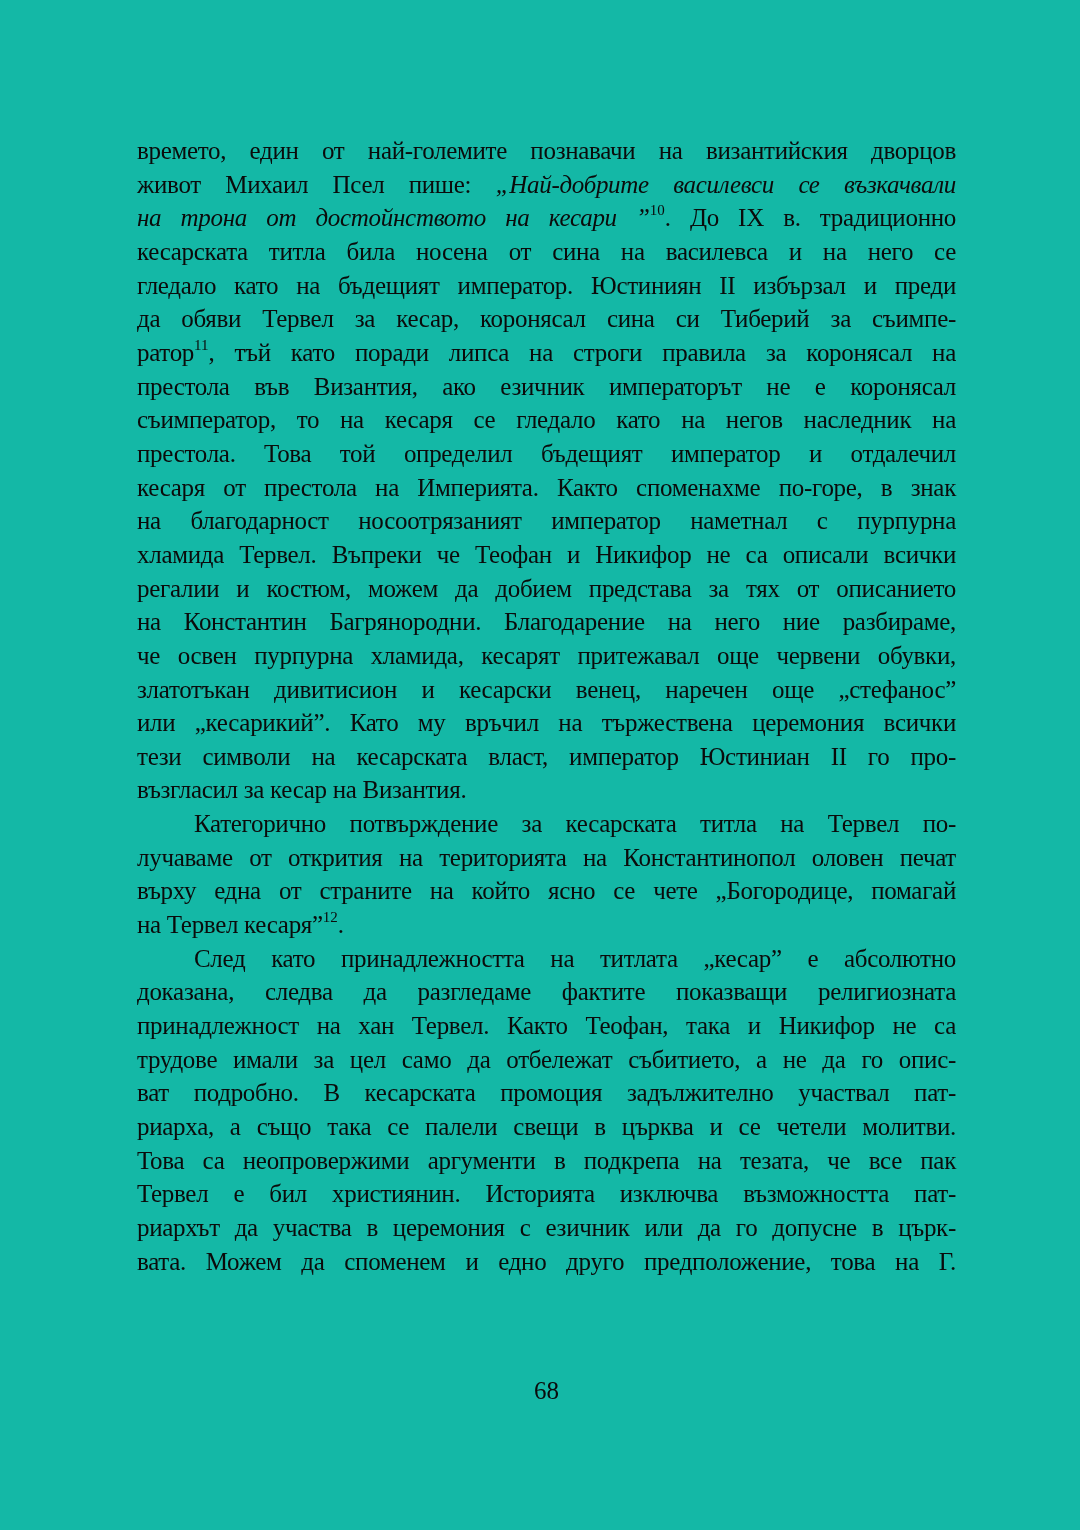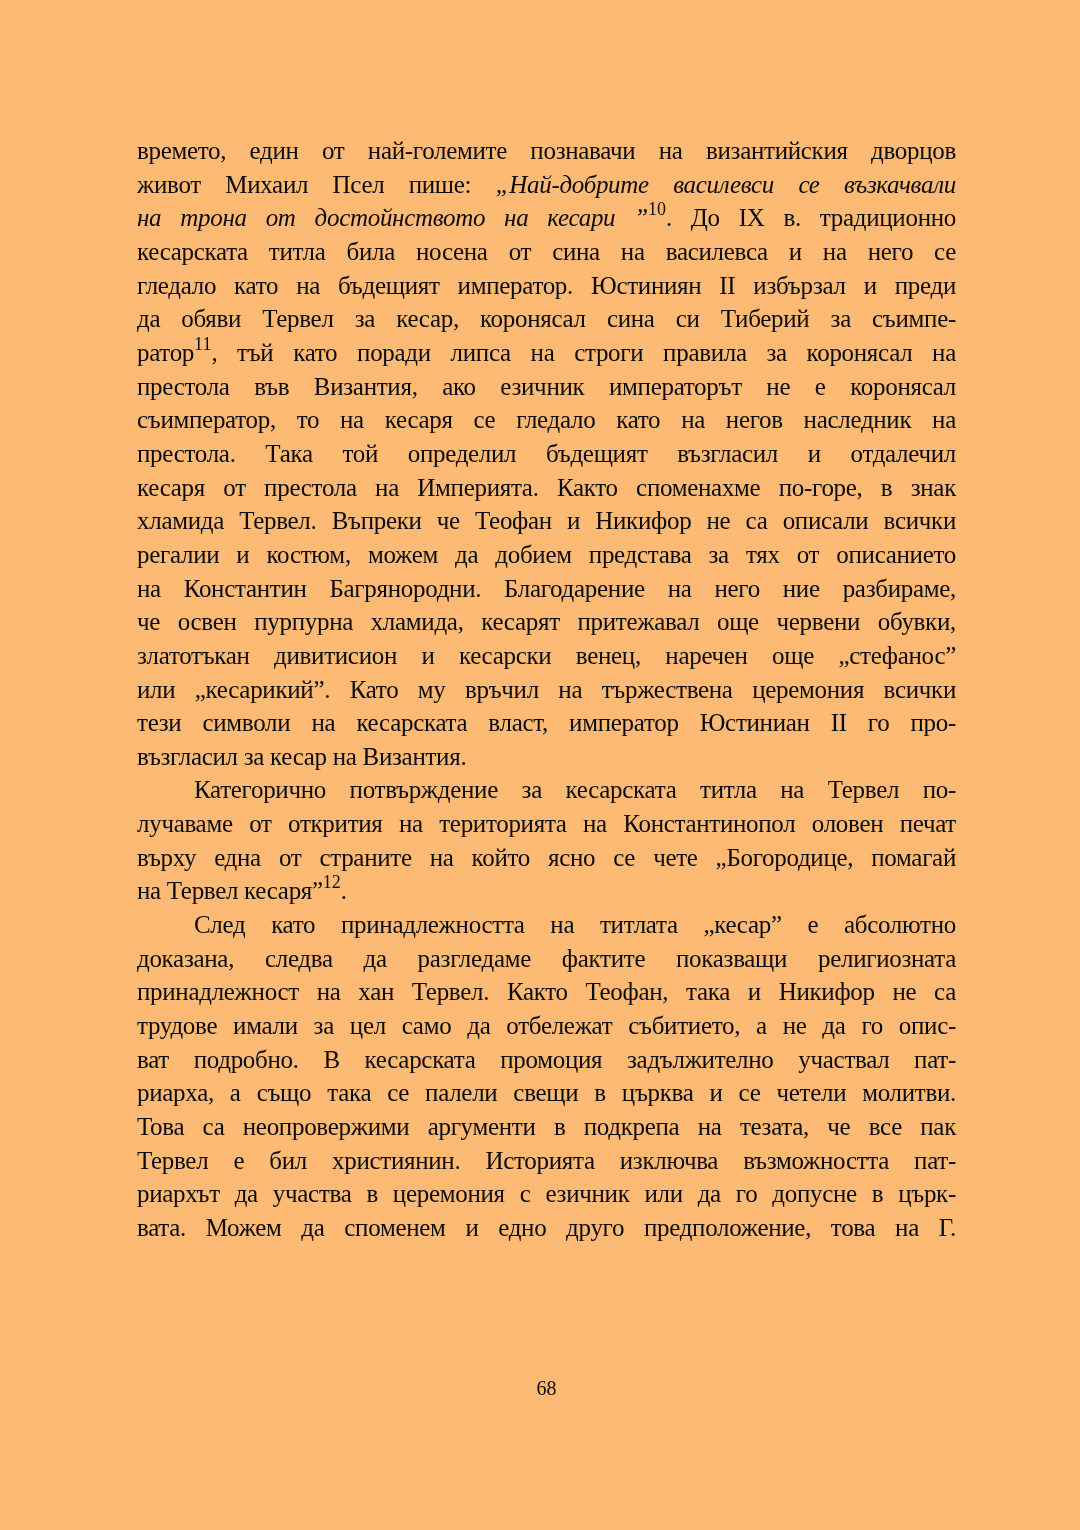--- a/index.html
+++ b/index.html
@@ -11,21 +11,21 @@
     height: 1530px;
     position: relative;
     background: #ffffff;
     font-family: "Liberation Serif", serif;
     color: #0b0b0b;
     overflow: hidden;
   }
   .page {
     position: absolute;
     inset: 0;
-    background: #fdba74;
+    background: #14b8a6;
     font-family: Liberation Serif, serif;
   }
   .text-block {
     position: absolute;
     left: 137px;
     top: 134px;
     width: 819px;
     font-size: 25px;
     letter-spacing: -0.3px;
   }
@@ -44,54 +44,55 @@
     text-align-last: left;
     -moz-text-align-last: left;
   }
   .paragraph.indent .line.first {
     text-indent: 57px;
   }
   .run-i {
     font-style: italic;
   }
   sup.run-sup {
-    font-size: 18px;
+    font-size: 15px;
     line-height: 0;
     position: relative;
     top: -2px;
     vertical-align: super;
     letter-spacing: 0;
   }
   .page-number {
     position: absolute;
     left: 137px;
     top: 1377px;
     width: 819px;
     text-align: center;
-    font-size: 20px;
+    font-size: 25px;
     color: #0b0b0b;
   }
 </style>
 </head>
 <body>
 
 <div class="page">
   <div class="text-block">
       <div class="paragraph">
         <div class="line first"><span class="run-n">времето, един от най-големите познавачи на византийския дворцов</span></div>
         <div class="line"><span class="run-n">живот Михаил Псел пише: </span><em class="run-i">„Най-добрите василевси се възкачвали</em></div>
         <div class="line"><em class="run-i">на трона от достойнството на кесари ”</em><sup class="run-sup">10</sup><span class="run-n">. До IX в. традиционно</span></div>
         <div class="line"><span class="run-n">кесарската титла била носена от сина на василевса и на него се</span></div>
         <div class="line"><span class="run-n">гледало като на бъдещият император. Юстиниян II избързал и преди</span></div>
         <div class="line"><span class="run-n">да обяви Тервел за кесар, коронясал сина си Тиберий за съимпе-</span></div>
         <div class="line"><span class="run-n">ратор</span><sup class="run-sup">11</sup><span class="run-n">, тъй като поради липса на строги правила за коронясал на</span></div>
         <div class="line"><span class="run-n">престола във Византия, ако езичник императорът не е коронясал</span></div>
         <div class="line"><span class="run-n">съимператор, то на кесаря се гледало като на негов наследник на</span></div>
-        <div class="line"><span class="run-n">престола. Така той определил бъдещият възгласил и отдалечил</span></div>
+        <div class="line"><span class="run-n">престола. Това той определил бъдещият император и отдалечил</span></div>
         <div class="line"><span class="run-n">кесаря от престола на Империята. Както споменахме по-горе, в знак</span></div>
+        <div class="line"><span class="run-n">на благодарност носоотрязаният император наметнал с пурпурна</span></div>
         <div class="line"><span class="run-n">хламида Тервел. Въпреки че Теофан и Никифор не са описали всички</span></div>
         <div class="line"><span class="run-n">регалии и костюм, можем да добием представа за тях от описанието</span></div>
         <div class="line"><span class="run-n">на Константин Багрянородни. Благодарение на него ние разбираме,</span></div>
         <div class="line"><span class="run-n">че освен пурпурна хламида, кесарят притежавал още червени обувки,</span></div>
         <div class="line"><span class="run-n">златотъкан дивитисион и кесарски венец, наречен още „стефанос”</span></div>
         <div class="line"><span class="run-n">или „кесарикий”. Като му връчил на тържествена церемония всички</span></div>
         <div class="line"><span class="run-n">тези символи на кесарската власт, император Юстиниан II го про-</span></div>
         <div class="line last"><span class="run-n">възгласил за кесар на Византия.</span></div>
       </div>
       <div class="paragraph indent">

